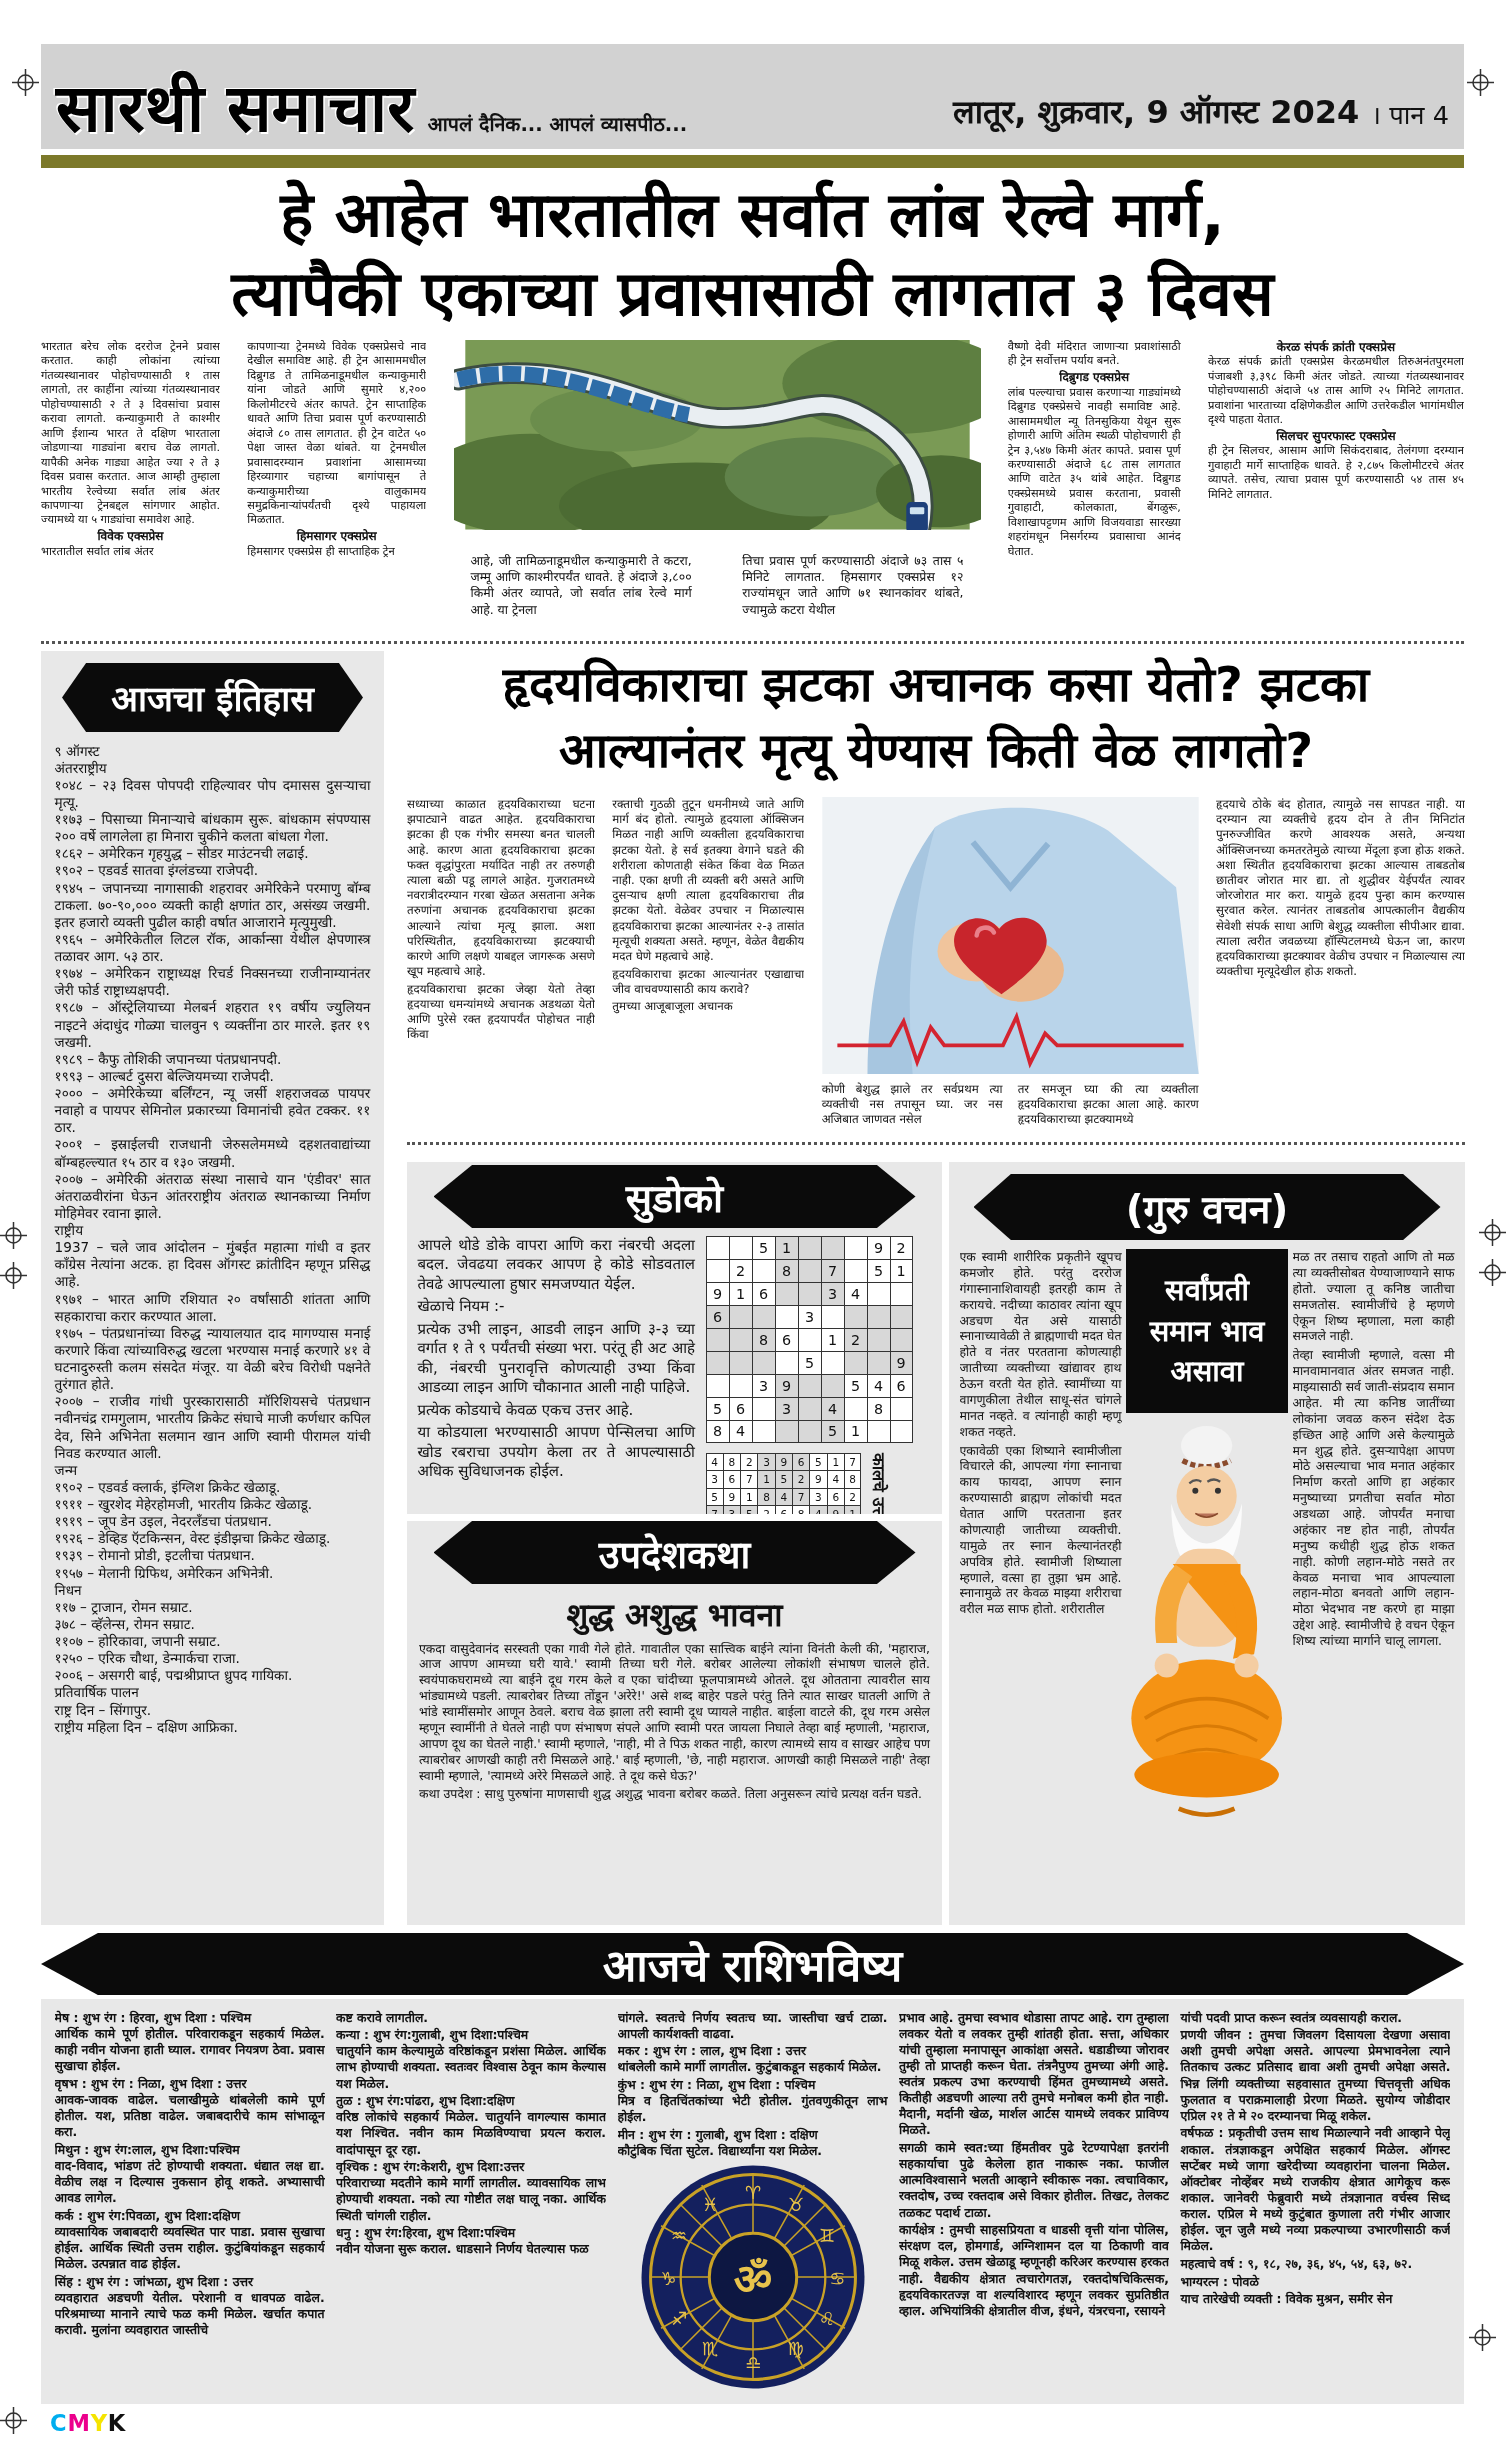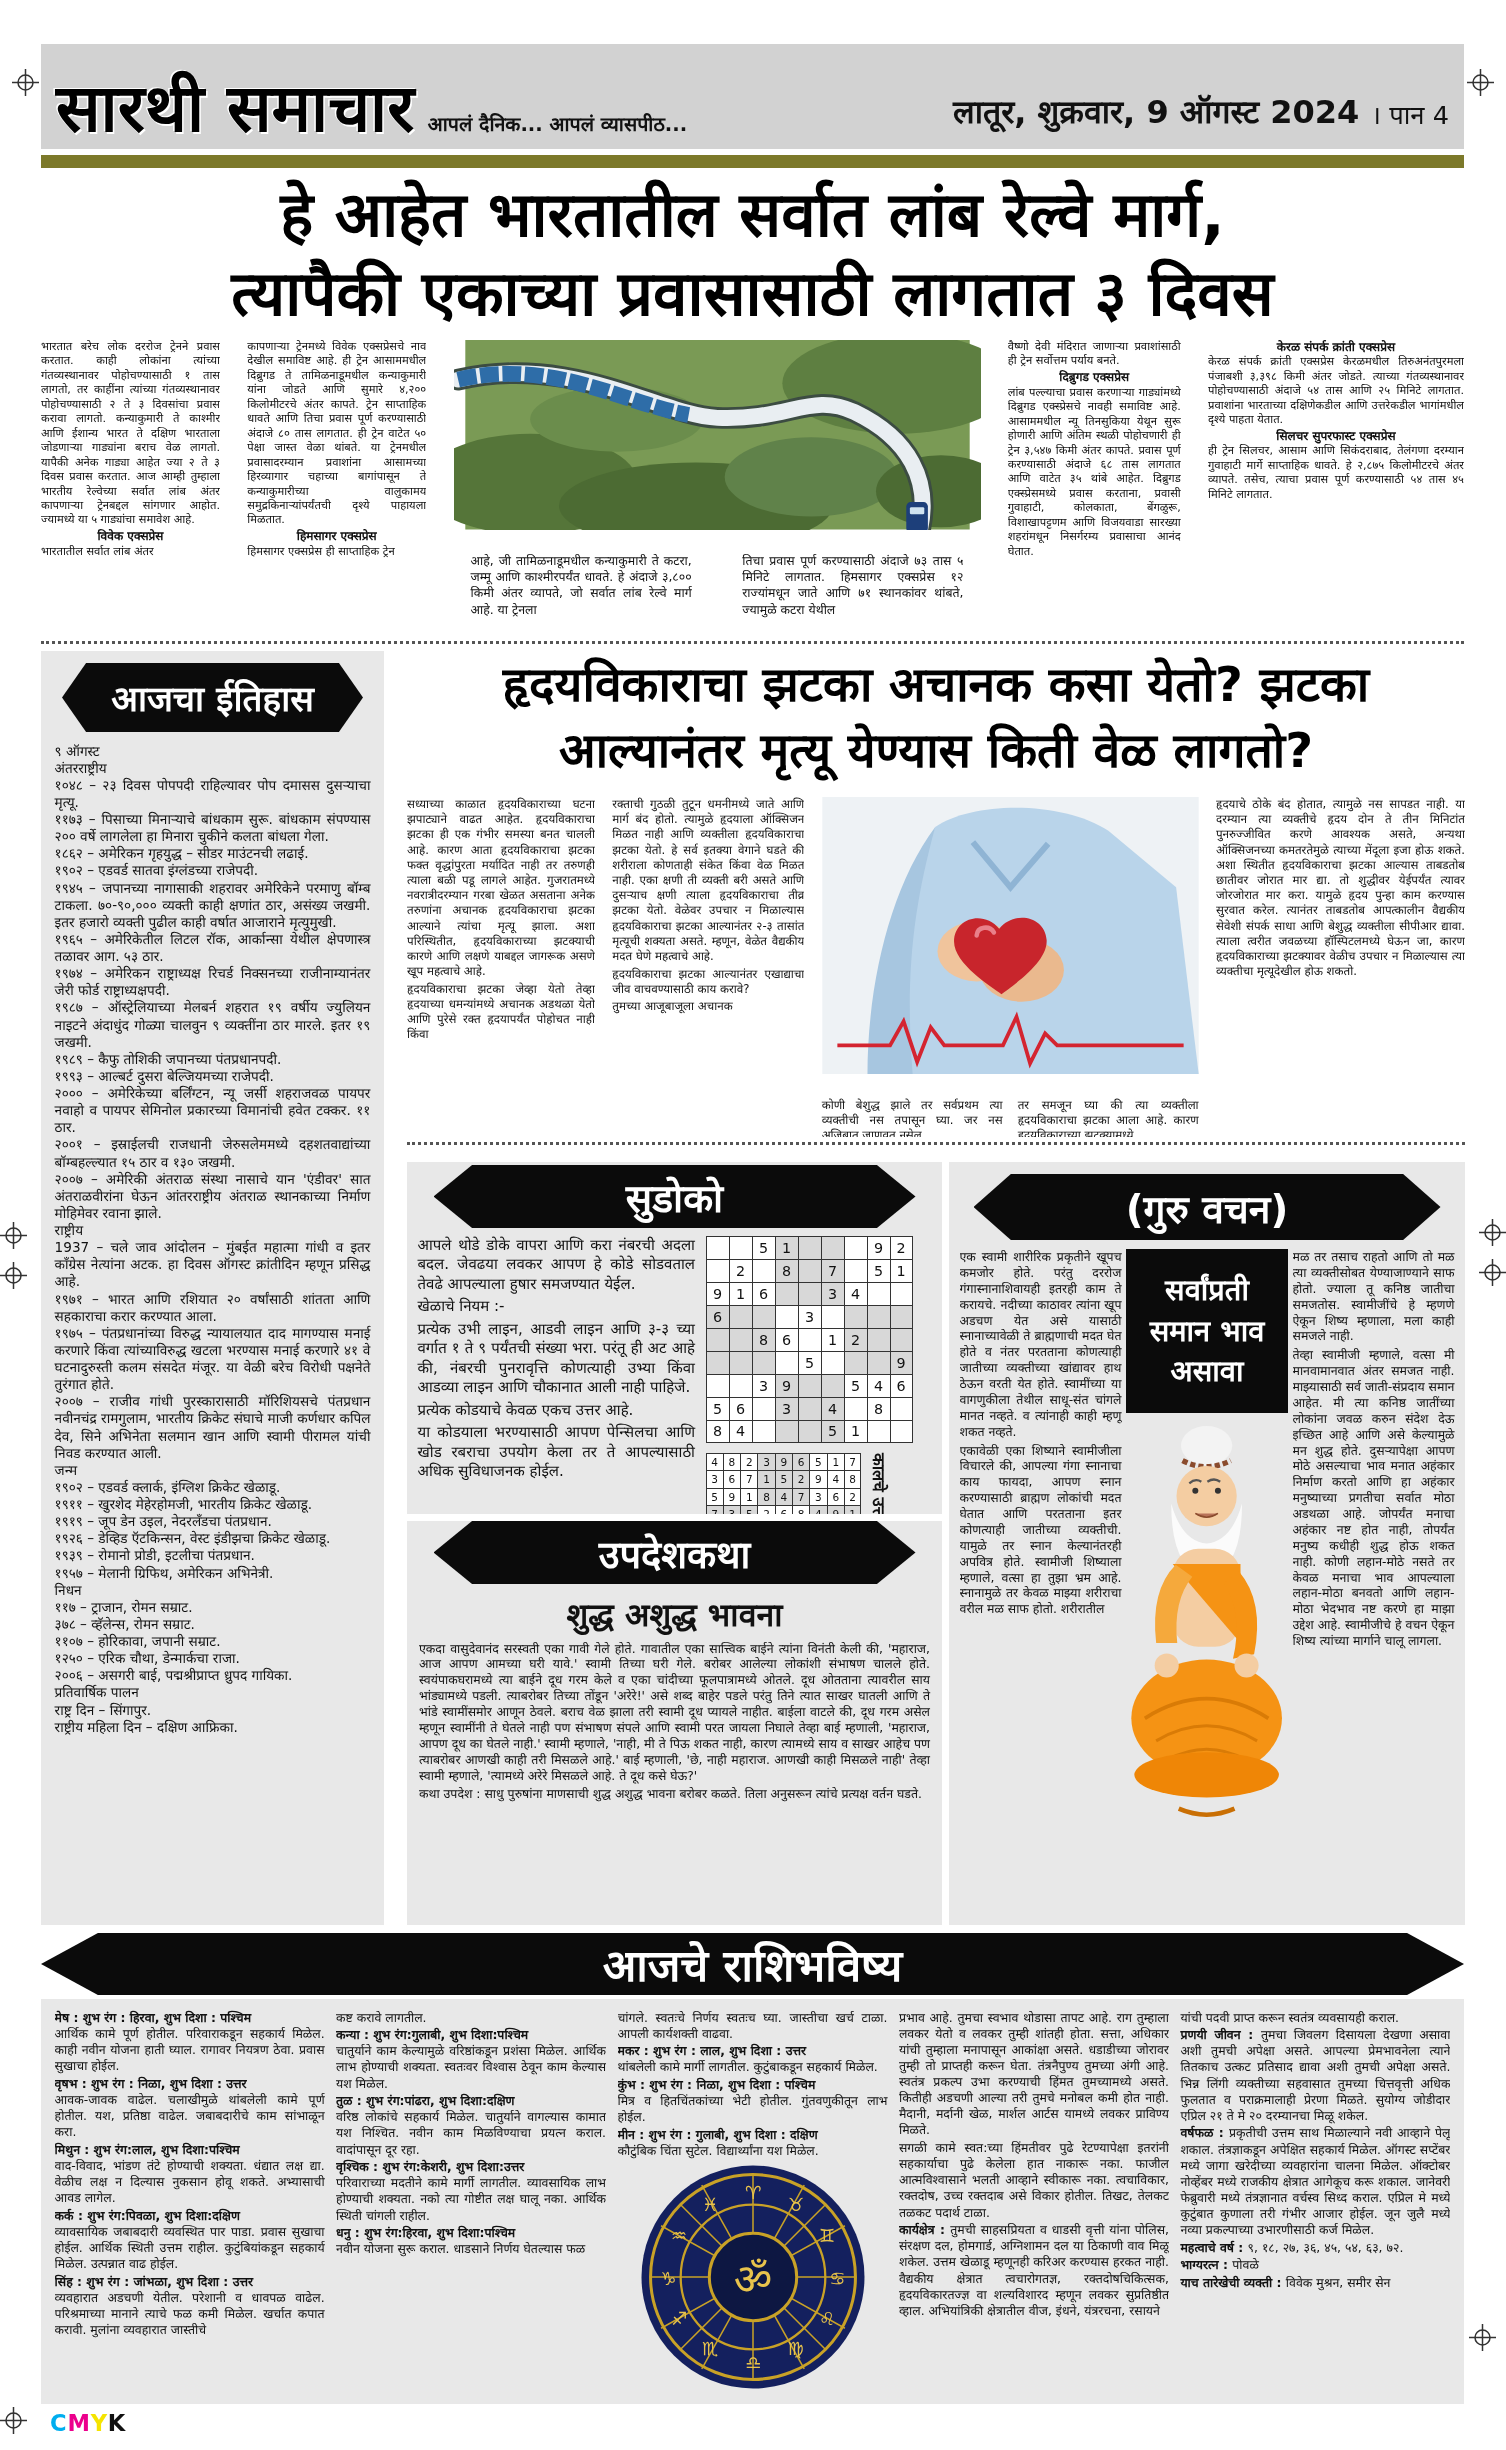--- a/index.html
+++ b/index.html
@@ -44,21 +44,21 @@
            padding:10.5px 13.6px;box-sizing:border-box;overflow:hidden;}
   .history .banner{width:301px;height:69px;margin:1.5px auto 10.5px auto;font-size:35px;}
   .history p{margin:0;font-size:13.6px;line-height:1.26;text-align:justify;}
   
   .heart-head{position:absolute;left:407px;top:651px;width:1058px;height:136px;text-align:center;}
   .heart-head div{font-size:48px;font-weight:bold;line-height:1.38;white-space:nowrap;color:#000;}
   .heart-cols{position:absolute;left:407px;top:797px;width:1058px;height:340px;display:grid;
               grid-template-columns:188px 192px 377px 249px;column-gap:15px;justify-content:space-between;overflow:hidden;}
   .hcol{font-size:11.7px;line-height:1.3;text-align:justify;overflow:hidden;}
   .hcol p{margin:0 0 2.3px 0;}
-  .himgcol{display:flex;flex-direction:column;gap:24px;}
+  .himgcol{display:flex;flex-direction:column;gap:8px;}
   .hphoto{width:377px;height:277px;display:block;}
   .himg-sub{display:grid;grid-template-columns:1fr 1fr;column-gap:15px;font-size:11.7px;line-height:1.3;text-align:justify;}
   .himg-sub p{margin:0;}
   
   .sudoku{position:absolute;left:407px;top:1162px;width:535px;height:352px;background:#e8e8e8;
           padding:0 10.5px 7.5px 10.5px;box-sizing:border-box;overflow:hidden;}
   .sudoku .banner{width:482px;height:63px;margin:3px auto 7.5px auto;font-size:39px;}
   .sudoku-body{display:grid;grid-template-columns:1fr 226px;column-gap:10.5px;}
   .sudoku-instr{font-size:15px;line-height:1.3;text-align:justify;}
   .sudoku-instr p{margin:0 0 3px 0;}
@@ -83,21 +83,21 @@
           padding:0 12px;box-sizing:border-box;overflow:hidden;}
   .updesh .banner{width:482px;height:63px;margin:0 auto 7.5px auto;font-size:38px;}
   .updesh-title{font-size:32px;font-weight:bold;text-align:center;margin:1.5px 0 6px 0;}
   .updesh p{margin:0 0 3px 0;font-size:12.4px;line-height:1.28;text-align:justify;}
   
   .rashi-banner{position:absolute;left:41px;top:1933px;width:1423px;height:62px;font-size:44px;
                 clip-path:polygon(0 50%,4% 0,96% 0,100% 50%,96% 100%,4% 100%);}
   .rashi{position:absolute;left:41px;top:1999px;width:1423px;height:405px;background:#e8e8e8;
          padding:10.5px 13.6px;box-sizing:border-box;display:grid;grid-template-columns:repeat(5,270px);
          column-gap:11.3px;justify-content:space-between;overflow:hidden;}
-  .rcol{font-size:12.4px;line-height:1.3;text-align:justify;overflow:hidden;}
+  .rcol{font-size:12.4px;line-height:1.3;text-align:justify;overflow:hidden;font-weight:bold;}
   .rcol p{margin:0 0 1.5px 0;}
   .rcol.block-head b{display:block;font-size:12.4px;}
   .rcol.inline-head b{display:inline;}
   .wheel-wrap{text-align:center;margin:4.5px 0 3px 0;}
   .zwheel{width:226px;height:226px;}
 </style>
 </head>
 <body>
 
 <div class="page">

